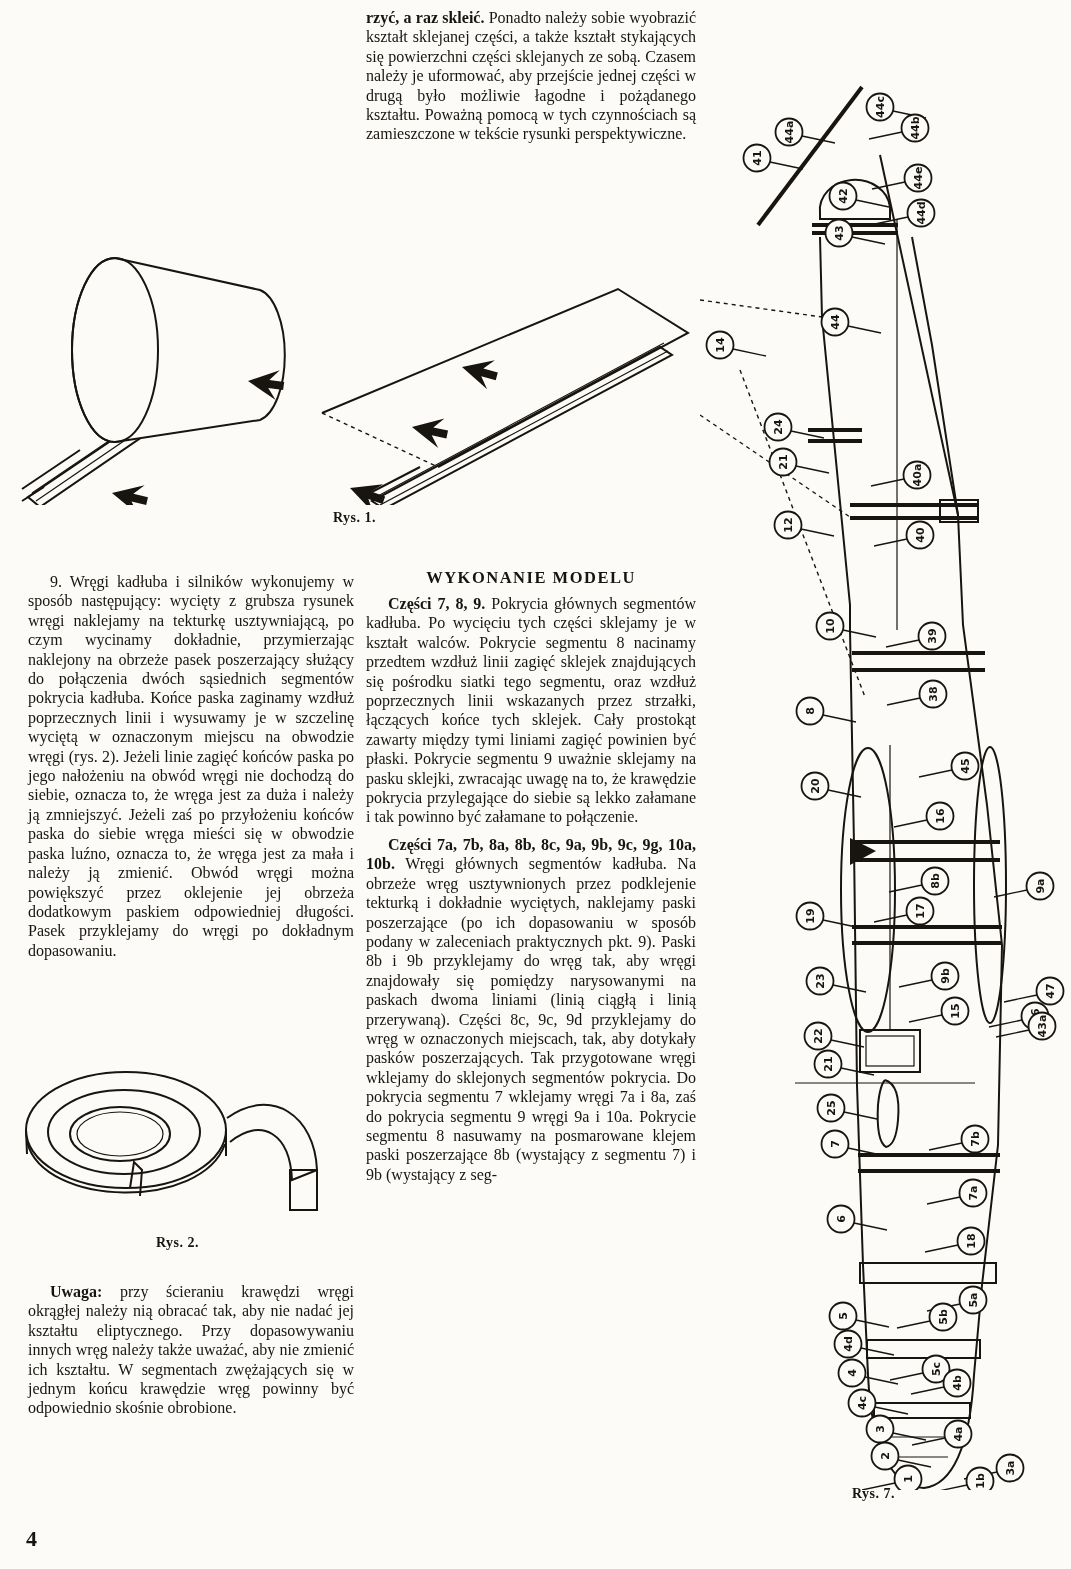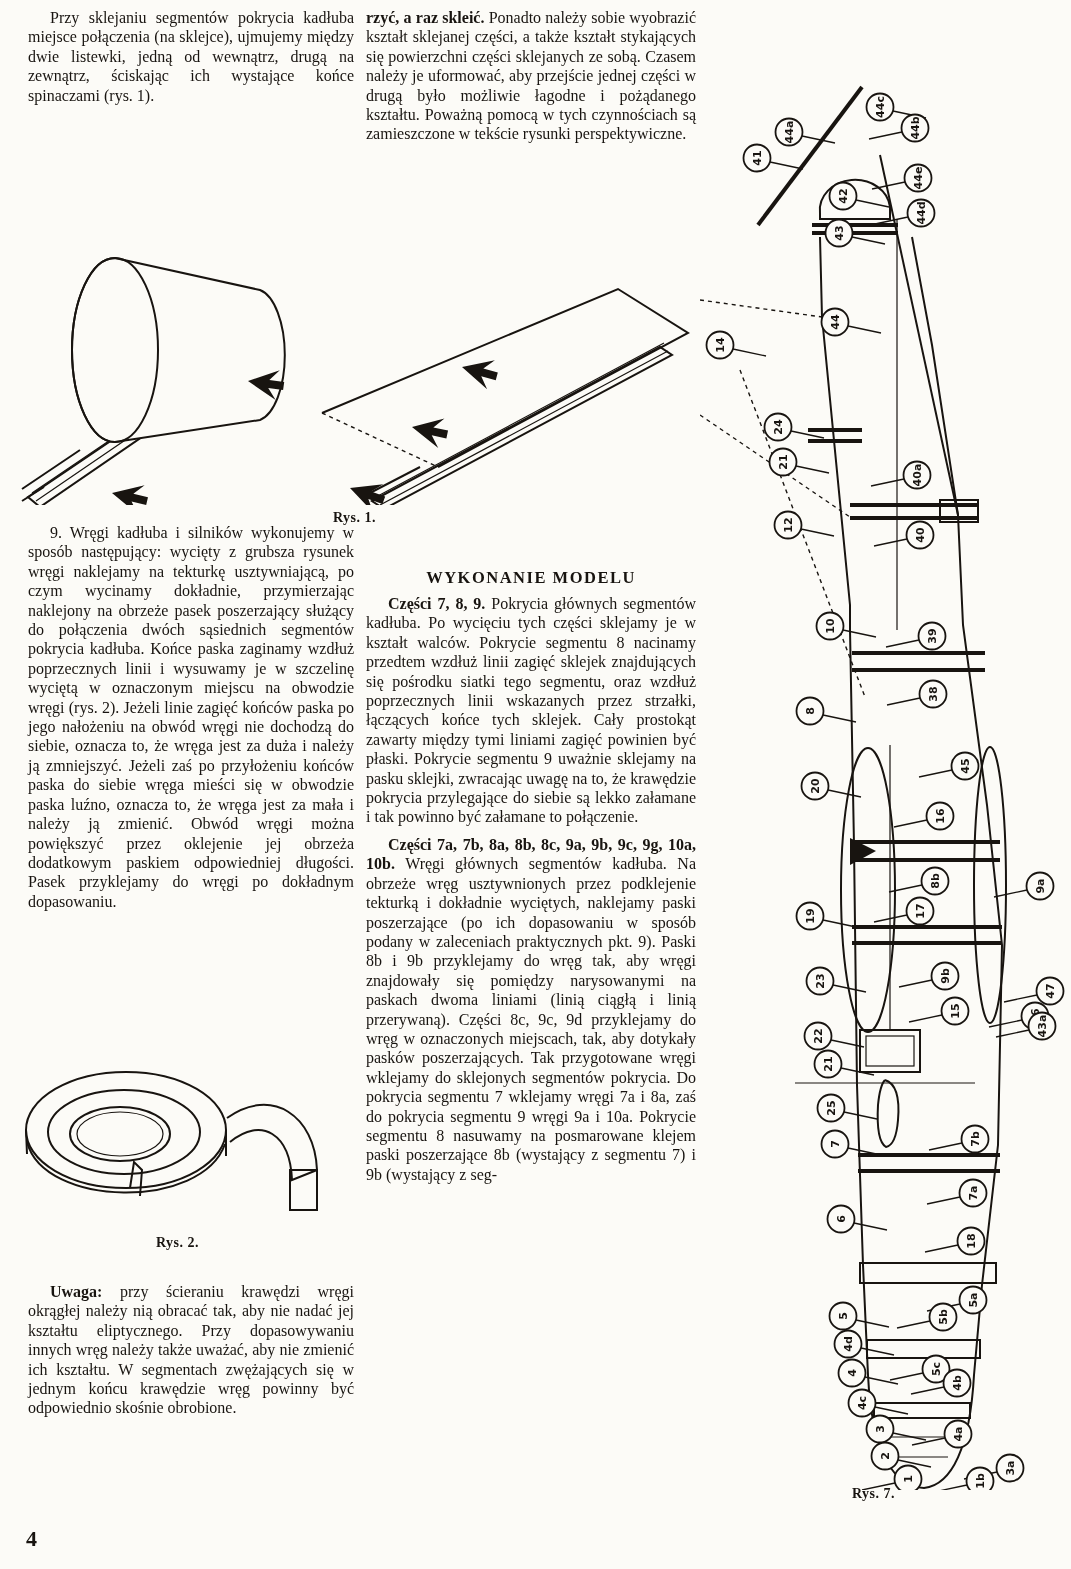--- a/index.html
+++ b/index.html
@@ -31,21 +31,20 @@
   .co-circle{fill:#fcfbf7;stroke:#181410;stroke-width:1.8;}
   .co-label{
     font-family:"DejaVu Sans",sans-serif;font-size:11px;font-weight:bold;
     fill:#181410;text-anchor:middle;dominant-baseline:central;
   }
 </style>
 </head>
 <body>
 
 <div class="col" style="left:28px;top:8px;width:326px;">
-  <p class="ind">Przy sklejaniu segmentów pokrycia kadłuba miejsce połączenia (na sklejce), ujmujemy między dwie listewki, jedną od wewnątrz, drugą na zewnątrz, ściskając ich wystające końce spinaczami (rys. 1).</p>
 </div>
 
 <div class="col" style="left:366px;top:8px;width:330px;">
   <p><b>rzyć, a raz skleić.</b><span> Ponadto należy sobie wyobrazić kształt sklejanej części, a także kształt stykających się powierzchni części sklejanych ze sobą. Czasem należy je uformować, aby przejście jednej części w drugą było możliwie łagodne i pożądanego kształtu. Poważną pomocą w tych czynnościach są zamieszczone w tekście rysunki perspektywiczne.</span></p>
 </div>
 
 <svg style="left:20px;top:205px;" width="680" height="300" viewBox="0 0 680 300">
 
   <g>
     <path class="ink" d="M8,292 L250,128 L262,136 L20,302 Z"></path>
@@ -81,21 +80,21 @@
   </g>
   <g class="solid" transform="translate(392,222) rotate(192)">
     <polygon points="0,0 -30,-15 -21,-4 -36,-4 -36,4 -21,4 -30,15"></polygon>
   </g>
   <g class="solid" transform="translate(330,283) rotate(200)">
     <polygon points="0,0 -30,-15 -21,-4 -36,-4 -36,4 -21,4 -30,15"></polygon>
   </g>
 </svg>
 <div class="fig-caption" style="left:333px;top:510px;">Rys. 1.</div>
 
-<div class="col" style="left:28px;top:523px;width:326px;">
+<div class="col" style="left:28px;top:572px;width:326px;">
   <p class="ind">9. Wręgi kadłuba i silników wykonujemy w sposób następujący: wycięty z grubsza rysunek wręgi naklejamy na tekturkę usztywniającą, po czym wycinamy dokładnie, przymierzając naklejony na obrzeże pasek poszerzający służący do połączenia dwóch sąsiednich segmentów pokrycia kadłuba. Końce paska zaginamy wzdłuż poprzecznych linii i wysuwamy je w szczelinę wyciętą w oznaczonym miejscu na obwodzie wręgi (rys. 2). Jeżeli linie zagięć końców paska po jego nałożeniu na obwód wręgi nie dochodzą do siebie, oznacza to, że wręga jest za duża i należy ją zmniejszyć. Jeżeli zaś po przyłożeniu końców paska do siebie wręga mieści się w obwodzie paska luźno, oznacza to, że wręga jest za mała i należy ją zmienić. Obwód wręgi można powiększyć przez oklejenie jej obrzeża dodatkowym paskiem odpowiedniej długości. Pasek przyklejamy do wręgi po dokładnym dopasowaniu.</p>
 </div>
 
 <svg style="left:22px;top:1058px;" width="320" height="175" viewBox="0 0 320 175">
   <g>
     <path class="ink" d="M205,60 C250,28 293,58 295,112 L270,122 C268,76 240,58 208,84"></path>
     <ellipse class="ink" cx="104" cy="72" rx="100" ry="58"></ellipse>
     <ellipse class="ink" cx="102" cy="74" rx="76" ry="42"></ellipse>
     <ellipse class="ink" cx="98" cy="76" rx="50" ry="27"></ellipse>
     <ellipse class="ink-thin" cx="98" cy="76" rx="43" ry="22"></ellipse>

